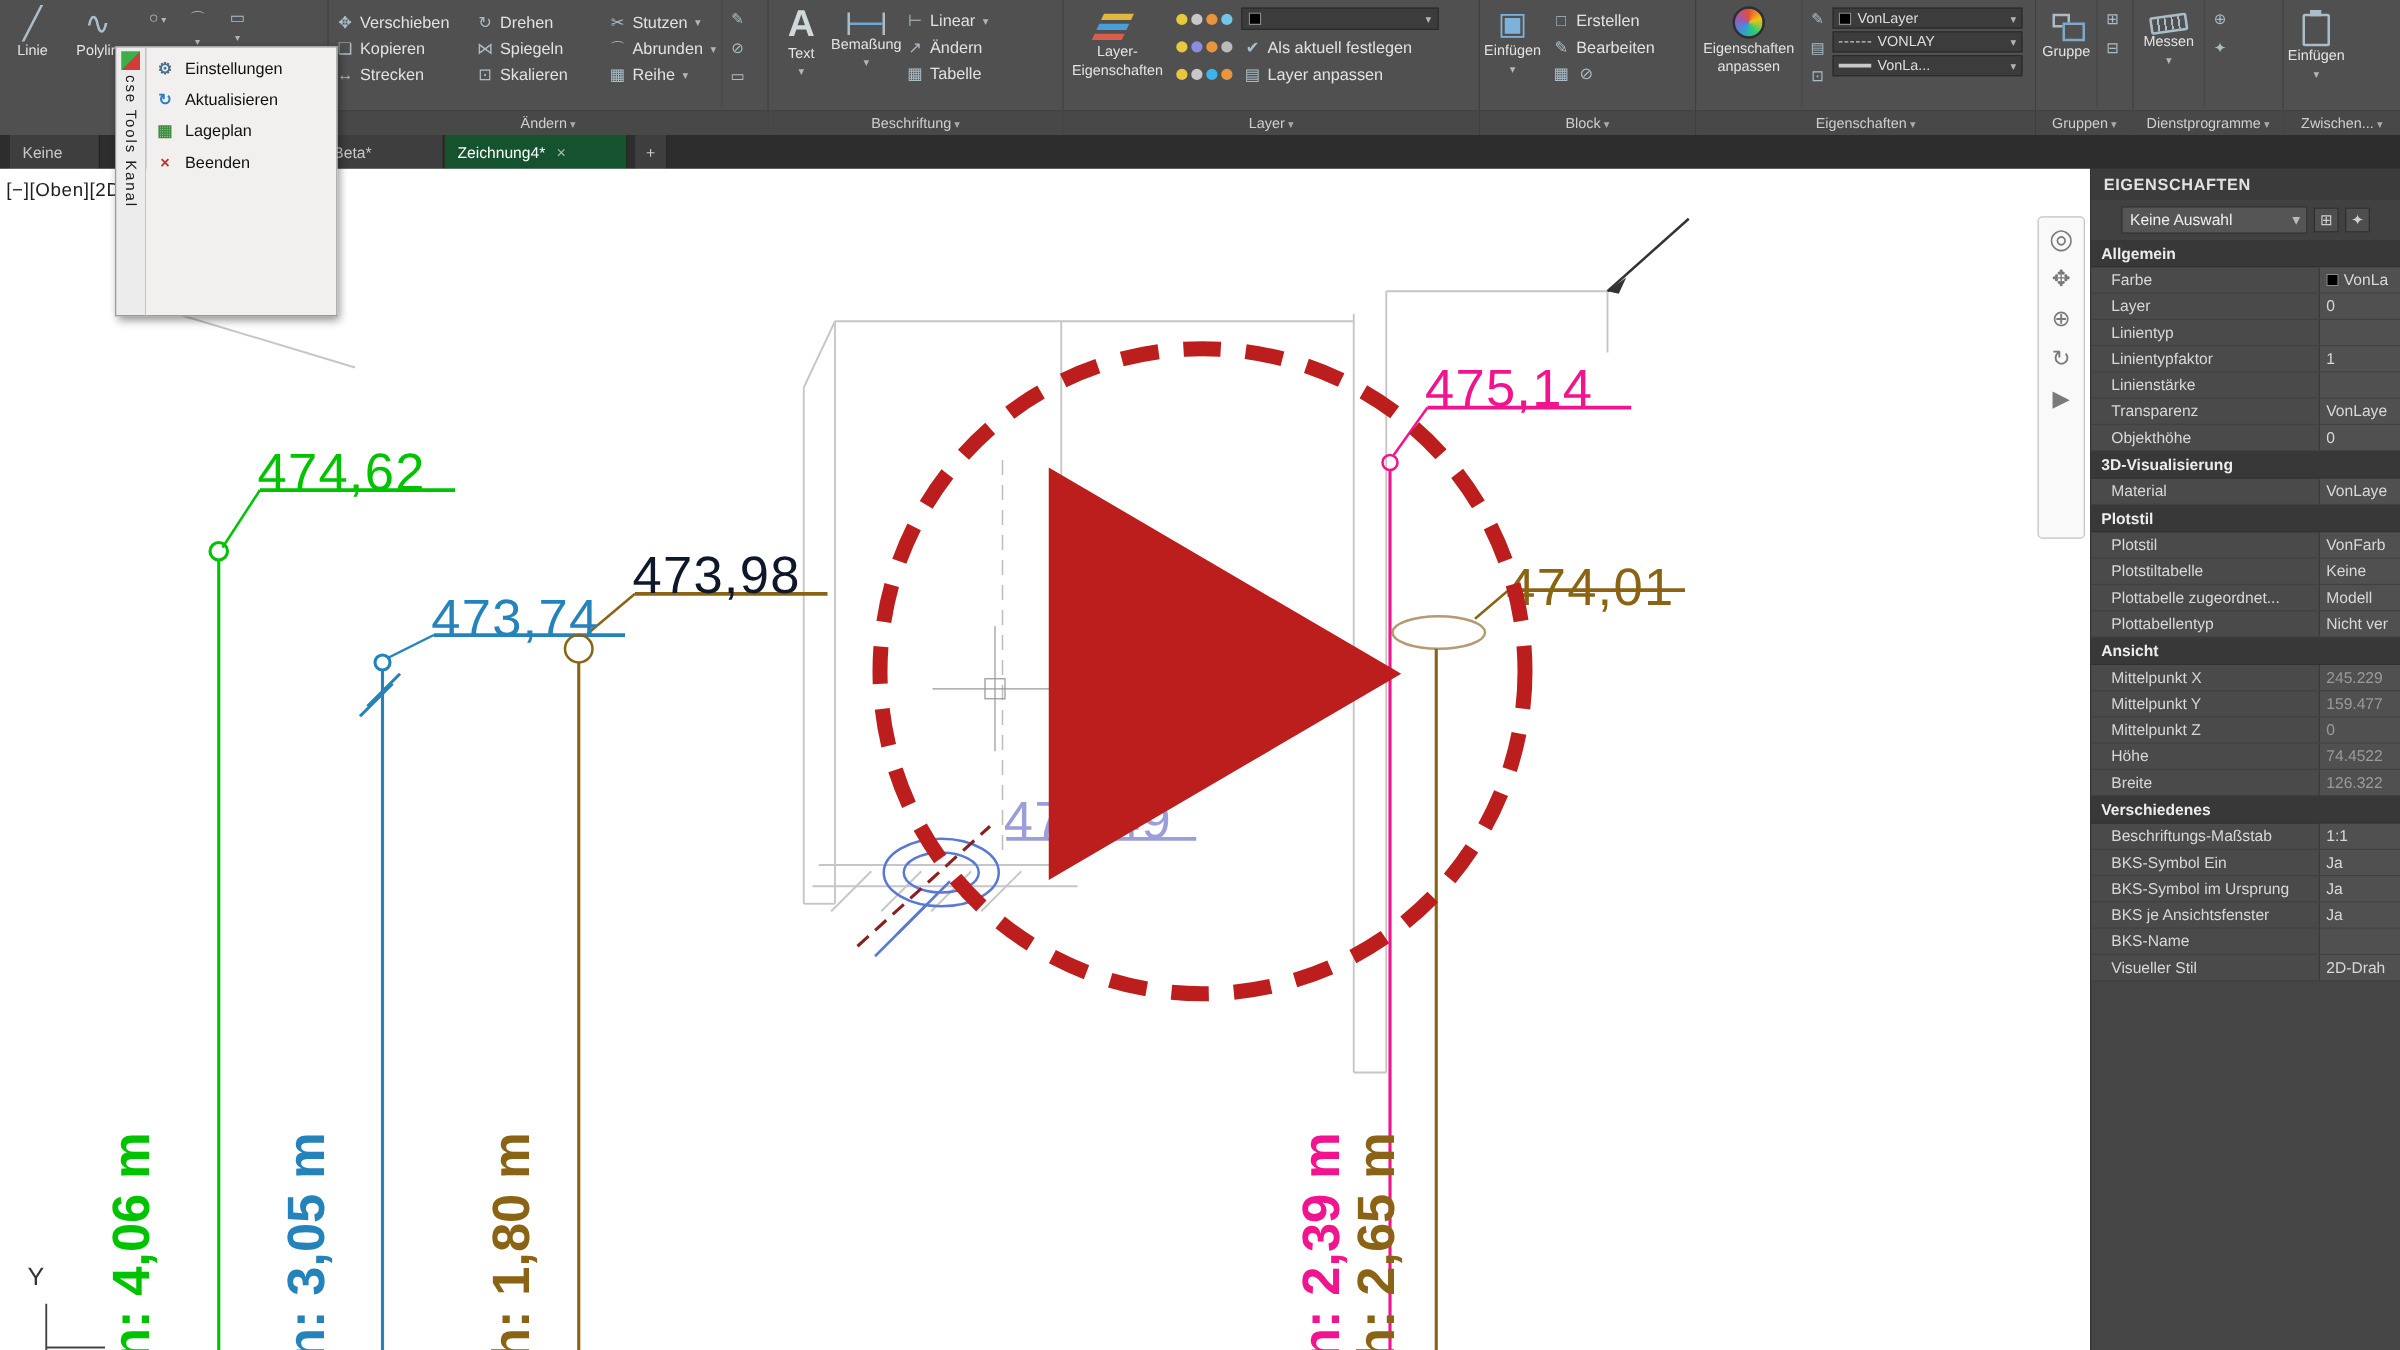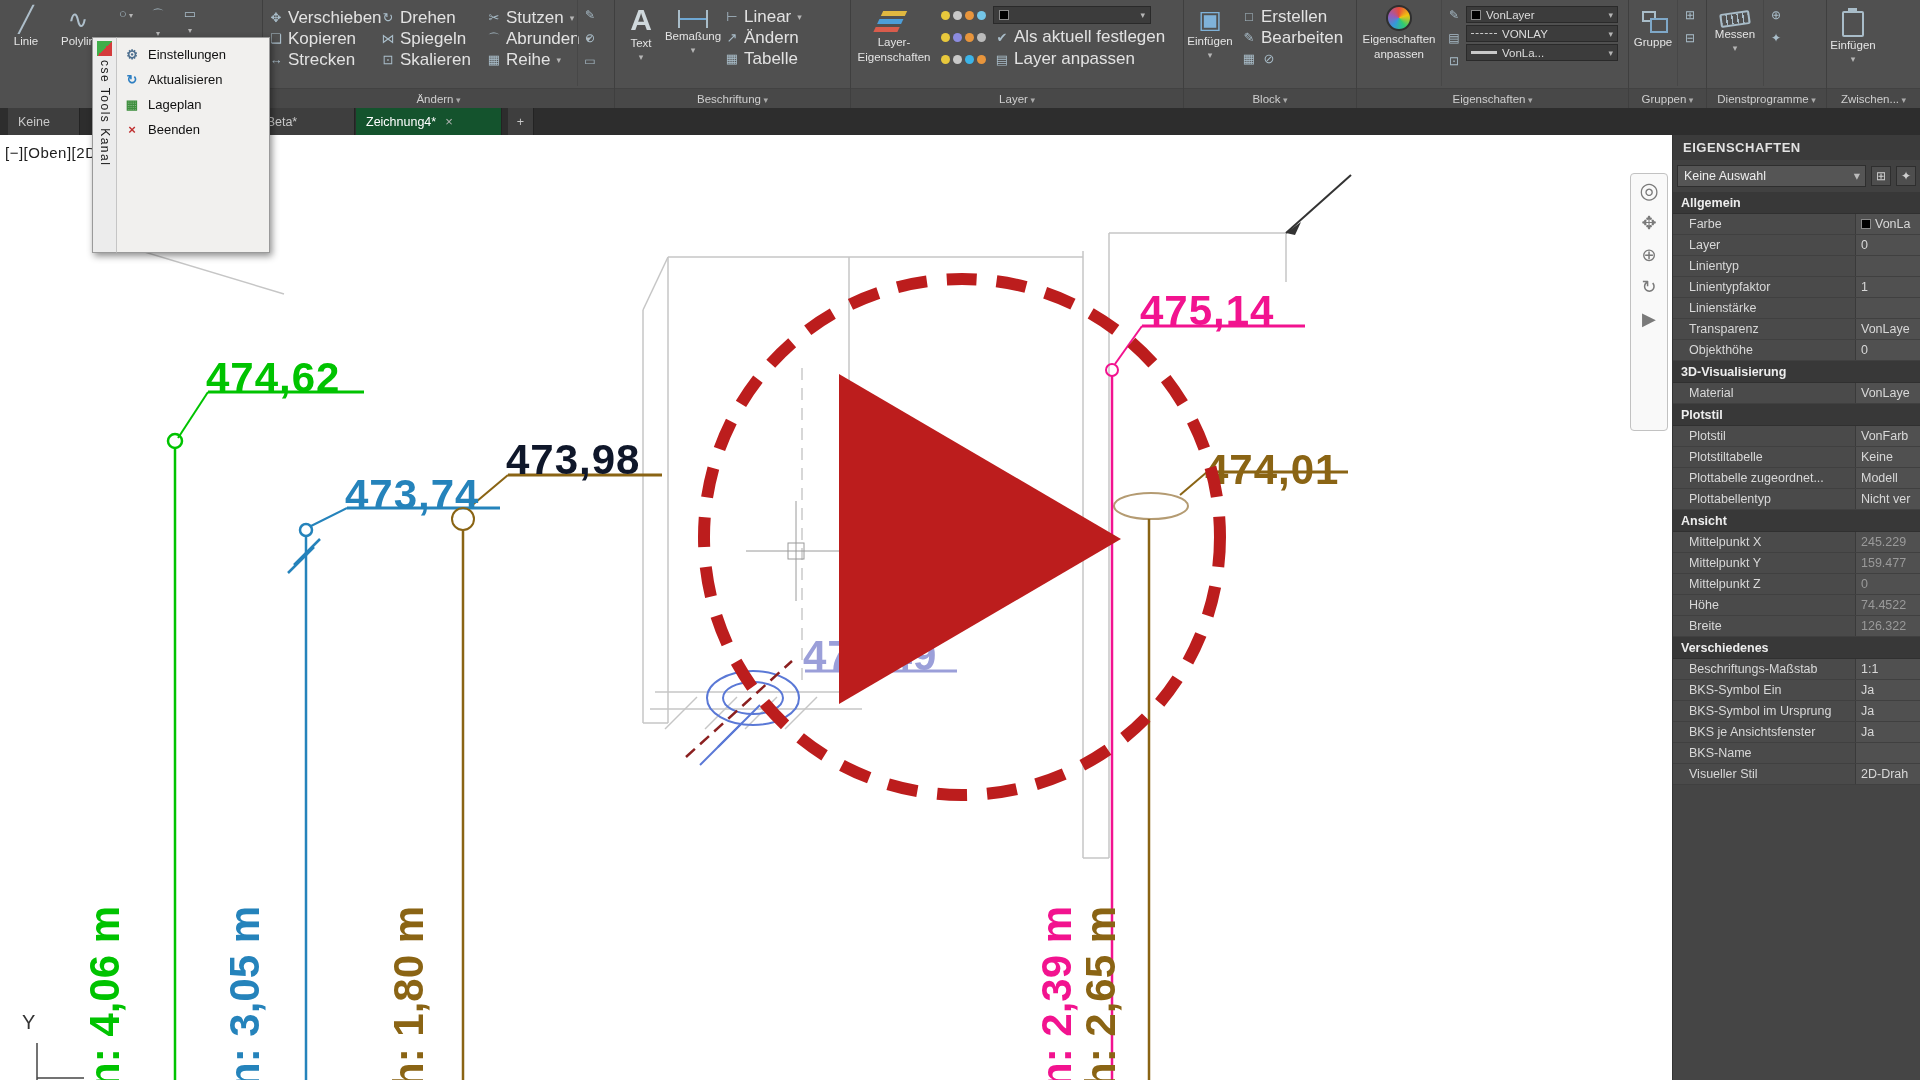--- a/index.html
+++ b/index.html
@@ -12,21 +12,21 @@
   .pbody{display:flex;height:88px;align-items:flex-start}
   .plabel{position:absolute;left:0;right:0;bottom:0;height:20px;line-height:20px;text-align:center;
     font-size:11.5px;color:#cfcfcf;background:#484848;border-top:1px solid #424242;white-space:nowrap;overflow:hidden}
   .plabel::after{content:" ▾";font-size:9px;color:#aaa}
   .bigbtn{width:52px;height:86px;display:flex;flex-direction:column;align-items:center;padding-top:5px;gap:2px;cursor:default}
   .bicon{font-size:25px;line-height:28px;color:#aebfcb}
   .blabel{font-size:11.5px;color:#e4e4e4;text-align:center;line-height:13px}
   .bigbtn.dd::after{content:"▾";font-size:9px;color:#b5b5b5}
   .mini{display:flex;align-items:center;gap:4px;height:21px;padding:0 5px;white-space:nowrap}
   .micon{font-size:13px;color:#a9bdc9;width:16px;text-align:center;flex:0 0 16px}
-  .mlabel{font-size:17px;color:#e2e2e2}
+  .mlabel{font-size:13px;color:#e2e2e2}
   .mini.dd::after{content:"▾";font-size:9px;color:#b5b5b5;margin-left:2px}
   .grid3{display:grid;grid-template-columns:108px 102px 96px;column-gap:4px;align-content:start;padding-top:7px}
   .col{display:flex;flex-direction:column;padding-top:6px}
   .slimcol{display:flex;flex-direction:column;gap:7px;padding:8px 4px 0 4px;border-left:1px solid #474747;height:86px}
   .slimcol .micon{font-size:12px}
   .minirow{display:flex;gap:16px;padding:6px 0 0 14px}
   .minirow .micon::after{content:" ▾";font-size:8px;color:#b5b5b5}
   
   .lrow{display:flex;align-items:center;gap:3px;height:22px;padding-left:4px}
   .dot{width:9px;height:9px;border-radius:50%;display:inline-block}
@@ -60,21 +60,21 @@
   #tab-doc1{left:233px;width:122px}
   #tab-doc2{left:356px;width:146px}
   #tab-plus{left:508px;width:26px;justify-content:center;padding:0}
 
   
   #canvas{position:absolute;top:135px;left:0;width:1672px;height:945px;background:#fff;overflow:hidden}
   #drawsvg,#overlay{position:absolute;left:0;top:0}
   #overlay{z-index:5}
   #vplabel{position:absolute;left:5px;top:9px;font-size:15px;color:#1d1d1d;z-index:2;letter-spacing:.5px}
   #dgm{position:absolute;left:1351px;top:0;width:321px;overflow:hidden;font-size:46px;font-weight:bold;color:#101010;letter-spacing:3px;white-space:nowrap;z-index:2;line-height:46px}
-  .elev{position:absolute;font-size:42px;font-weight:bold;letter-spacing:1px;line-height:1;z-index:2;white-space:nowrap}
+  .elev{position:absolute;font-size:42px;font-weight:normal;letter-spacing:1px;line-height:1;z-index:2;white-space:nowrap}
   #e1{left:206px;top:222px;color:#00c300}
   #e2{left:345px;top:339px;color:#2583bb}
   #e3{left:506px;top:304px;color:#0f172a}
   #e4{left:1140px;top:155px;color:#f2138f}
   #e5{left:1205px;top:314px;color:#8a6414}
   #e6{left:803px;top:500px;color:#9b9fd9}
   .depth{position:absolute;bottom:-8px;font-size:42px;font-weight:bold;white-space:nowrap;
     transform:rotate(-90deg);transform-origin:0 100%;line-height:1;z-index:2}
   #d1{left:126px;color:#00c300}
   #d2{left:266px;color:#2583bb}
@@ -93,21 +93,21 @@
   .tabicon{width:15px;height:15px;background:linear-gradient(135deg,#3fae49 50%,#d43c3c 50%);flex:0 0 15px}
   .vtext{writing-mode:vertical-rl;font-size:12px;color:#1a1a1a;letter-spacing:1.5px;white-space:nowrap}
   .mpanel{flex:1;background:#f1f0ee;border:1px solid #9a9a9a;border-left:none;padding-top:4px}
   .mitem{display:flex;align-items:center;gap:8px;height:25px;padding-left:7px;font-size:13px;color:#101010}
   .micn{width:16px;text-align:center;font-size:13px;font-weight:bold}
   .micn.gear{color:#4d6f8f}.micn.refresh{color:#2e7fc2}.micn.map{color:#3f8f3f}.micn.exit{color:#c03030}
 
   
   #props{position:absolute;top:135px;left:1672px;width:248px;height:945px;background:#454545;border-left:1px solid #333}
   .props-title{height:25px;line-height:25px;background:#3b3b3b;color:#e2e2e2;font-size:13px;font-weight:bold;letter-spacing:.5px;padding-left:10px}
-  .sel-row{height:32px;display:flex;align-items:center;gap:5px;padding:0 4px;background:#414141}
+  .sel-row{height:32px;display:flex;align-items:center;gap:5px;padding:0 24px;background:#414141}
   .selbox{flex:1;height:22px;background:#555;border:1px solid #2e2e2e;color:#eee;font-size:12.5px;line-height:20px;padding:0 6px;position:relative;white-space:nowrap;overflow:hidden}
   .selbox::after{content:"▾";position:absolute;right:5px;top:0;color:#bbb}
   .selbtn{width:20px;height:20px;background:#4e4e4e;border:1px solid #2e2e2e;color:#cfcfcf;font-size:12px;text-align:center;line-height:18px;flex:0 0 20px}
   .prop-sec{height:22px;line-height:22px;background:#383838;color:#ededed;font-weight:bold;font-size:12.5px;padding-left:8px;border-bottom:1px solid #303030}
   .prop-row{display:flex;height:21px;background:#4a4a4a;border-bottom:1px solid #404040;font-size:12.5px;color:#d8d8d8}
   .pl{flex:0 0 182px;padding-left:16px;line-height:20px;overflow:hidden;white-space:nowrap}
   .pv{flex:1;border-left:1px solid #3a3a3a;background:#505050;line-height:20px;padding-left:5px;overflow:hidden;white-space:nowrap;display:flex;align-items:center;gap:4px}
   .prop-row.dim .pv{color:#9a9a9a}
 </style>
 </head>

